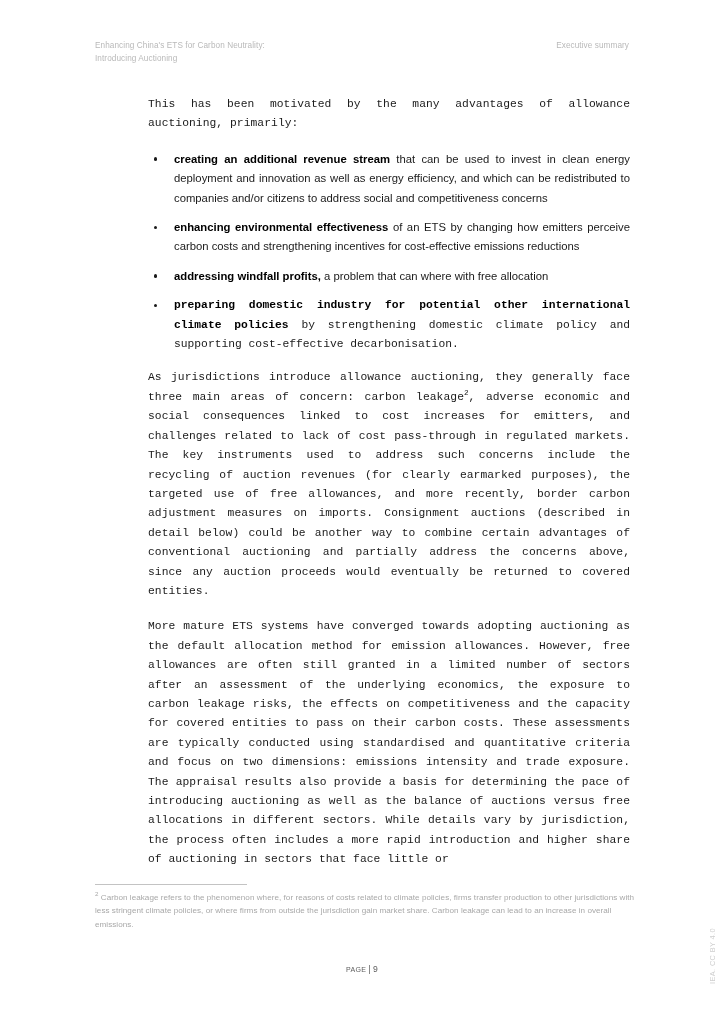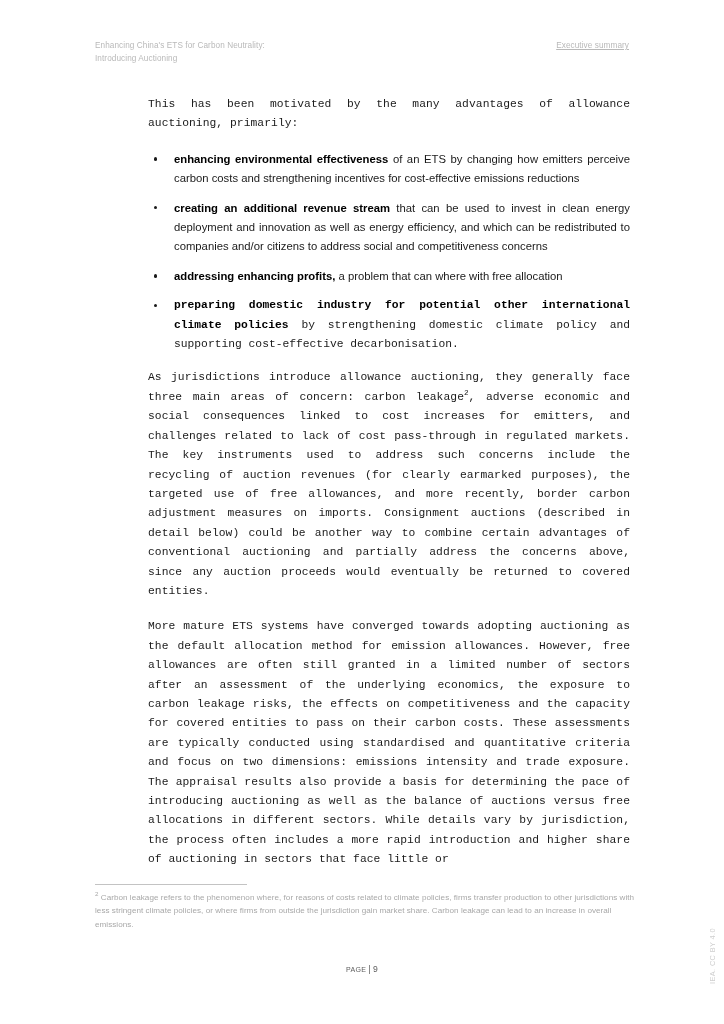--- a/index.html
+++ b/index.html
@@ -38,21 +38,20 @@
     color: #b9b9b9;
     letter-spacing: 0.01em;
   }
   .running-header .title-left {
     white-space: pre-line;
     text-align: left;
   }
   .running-header .title-right {
     text-align: left;
     white-space: nowrap;
-    text-decoration: underline;
   }
 
   
   .content {
     position: absolute;
     top: 95px;
     left: 146px;
     width: 482px;
   }
   p.body-para {
@@ -179,29 +178,29 @@
     <div class="title-right">Executive summary</div>
   </div>
 
   <div class="content">
 
     <p class="body-para">This has been motivated by the many advantages of allowance auctioning, primarily:</p>
 
     <ul class="bullets">
       <li>
         <span class="bullet-marker"></span>
+        <b>creating an additional revenue stream</b><span> that can be used to invest in clean energy deployment and innovation as well as energy efficiency, and which can be redistributed to companies and/or citizens to address social and competitiveness concerns</span>
+      </li>
+      <li>
+        <span class="bullet-marker"></span>
         <b>enhancing environmental effectiveness</b><span> of an ETS by changing how emitters perceive carbon costs and strengthening incentives for cost-effective emissions reductions</span>
       </li>
       <li>
         <span class="bullet-marker"></span>
-        <b>creating an additional revenue stream</b><span> that can be used to invest in clean energy deployment and innovation as well as energy efficiency, and which can be redistributed to companies and/or citizens to address social and competitiveness concerns</span>
-      </li>
-      <li>
-        <span class="bullet-marker"></span>
-        <b>addressing enhancing profits,</b><span> a problem that can where with free allocation</span>
+        <b>addressing windfall profits,</b><span> a problem that can where with free allocation</span>
       </li>
       <li>
         <span class="bullet-marker"></span>
         <b>preparing domestic industry for potential other international climate policies</b><span> by strengthening domestic climate policy and supporting cost-effective decarbonisation.</span>
       </li>
     </ul>
 
     <p class="body-para"><span>As jurisdictions introduce allowance auctioning, they generally face three main areas of concern: carbon leakage</span><sup>2</sup><span>, adverse economic and social consequences linked to cost increases for emitters, and challenges related to lack of cost pass-through in regulated markets. The key instruments used to address such concerns include the recycling of auction revenues (for clearly earmarked purposes), the targeted use of free allowances, and more recently, border carbon adjustment measures on imports. Consignment auctions (described in detail below) could be another way to combine certain advantages of conventional auctioning and partially address the concerns above, since any auction proceeds would eventually be returned to covered entities.</span></p>
 
     <p class="body-para tight">More mature ETS systems have converged towards adopting auctioning as the default allocation method for emission allowances. However, free allowances are often still granted in a limited number of sectors after an assessment of the underlying economics, the exposure to carbon leakage risks, the effects on competitiveness and the capacity for covered entities to pass on their carbon costs. These assessments are typically conducted using standardised and quantitative criteria and focus on two dimensions: emissions intensity and trade exposure. The appraisal results also provide a basis for determining the pace of introducing auctioning as well as the balance of auctions versus free allocations in different sectors. While details vary by jurisdiction, the process often includes a more rapid introduction and higher share of auctioning in sectors that face little or</p>

